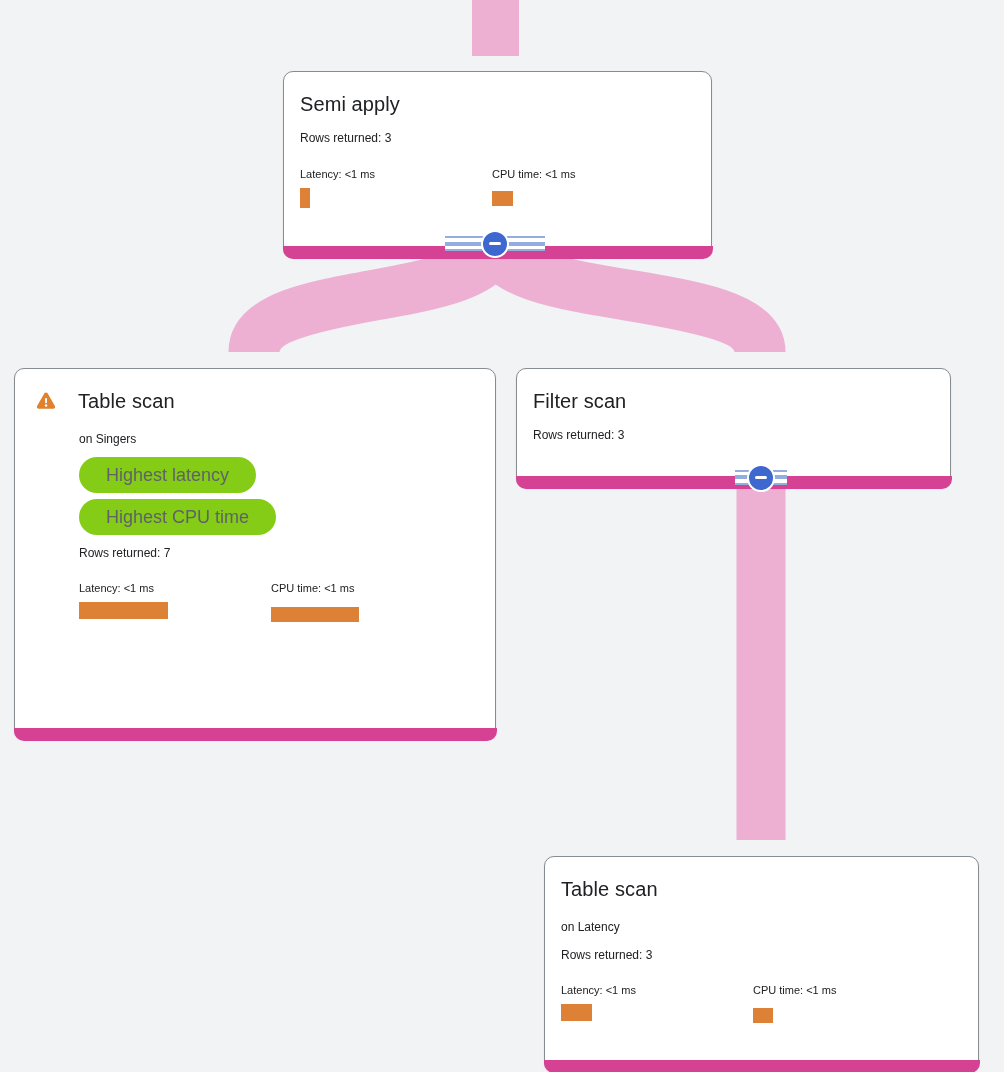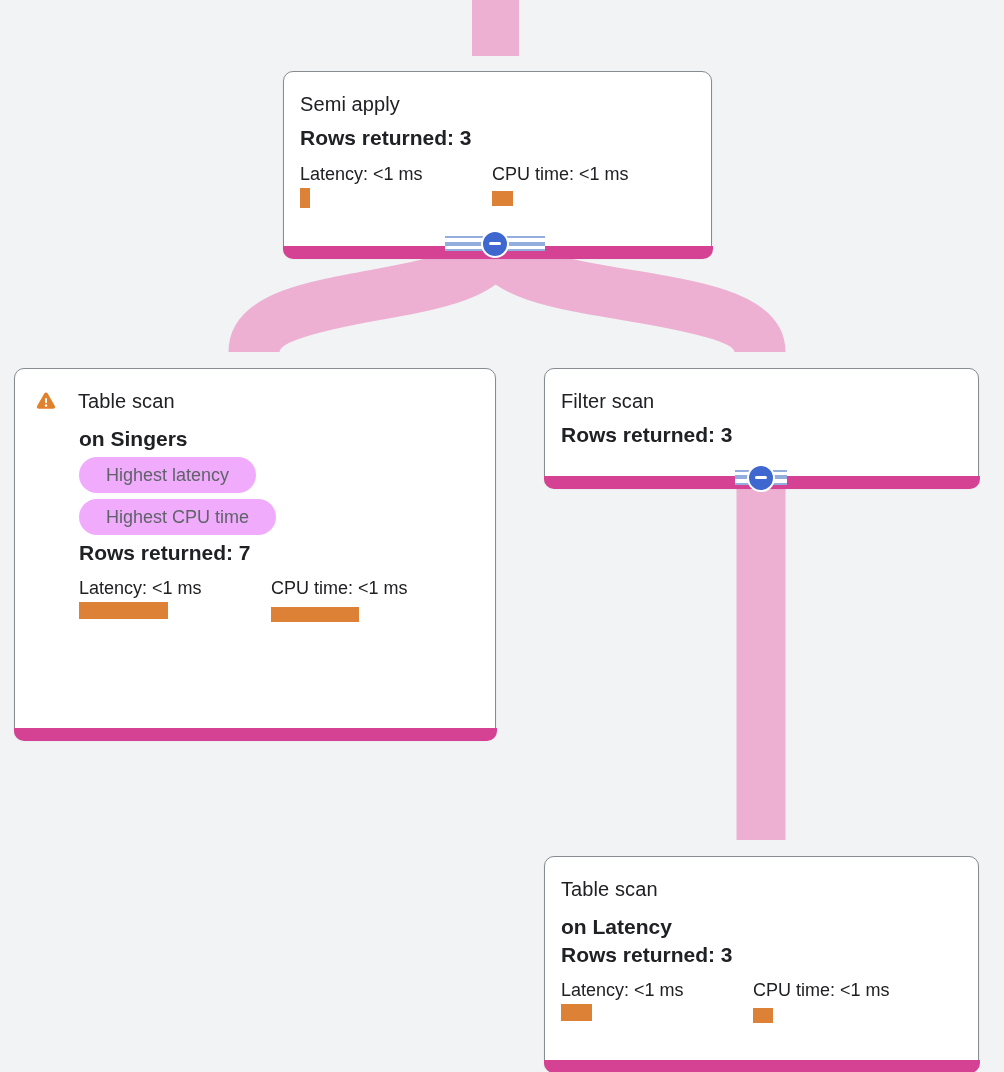--- a/index.html
+++ b/index.html
@@ -12,33 +12,33 @@
     position:absolute;z-index:2;background:#ffffff;
     border:1.5px solid #878c91;border-radius:10px;
     box-shadow:0 1px 2px rgba(0,0,0,0.08);
     color:#202124;
     margin-top:18px;
   }
   .card-body{padding:18px 16px 0 16px;}
   .node-title{font-size:20px;font-weight:500;line-height:28px;letter-spacing:0.1px;color:#202124;}
   .title-row{display:flex;align-items:center;}
   .warn{width:24px;height:22px;margin-right:20px;flex:0 0 auto;}
-  .body-line{font-size:21px;line-height:24px;color:#202124;font-weight:bold;}
+  .body-line{font-size:12px;line-height:24px;color:#202124;}
   .muted{color:#80868b;}
   .mt12{margin-top:12px;} .mt8{margin-top:8px;} .mt4{margin-top:4px;} .mt6{margin-top:6px;}
   .indent{padding-left:45px;}
   .chips{margin-top:6px;}
   .chip{
-    display:table;background:#f0abfc;color:#5f6368;
+    display:table;background:#84cc16;color:#5f6368;
     font-size:18px;line-height:36px;height:36px;
     padding:0 27px;border-radius:18px;margin-bottom:6px;white-space:nowrap;
   }
   .metrics{display:flex;margin-top:13px;}
   .metric{width:192px;}
-  .metric-label{font-size:18px;line-height:22px;color:#202124;}
+  .metric-label{font-size:11px;line-height:22px;color:#202124;}
   .bar{background:#dd8136;margin-top:3px;}
   .bottom-bar{
     position:absolute;left:-1.5px;right:-1.5px;bottom:-1.5px;height:13px;
     background:#d64293;border-radius:0 0 10px 10px;
   }
 
   .collapse-ctl{position:absolute;z-index:3;}
   .stripes{
     position:absolute;left:0;top:0;width:100%;height:15px;
     background:linear-gradient(to bottom,
@@ -114,21 +114,21 @@
           <div class="metric">
             <div class="metric-label">CPU time: &lt;1 ms</div>
             <div class="bar" style="margin-top: 8px; width: 88px; height: 15px;"></div>
           </div>
         </div>
       </div>
     </div>
     <div class="bottom-bar"></div>
   </div>
 
-  <div class="card" style="left:544px;top:350px;width:433px;height:118px;">
+  <div class="card" style="left:516px;top:350px;width:433px;height:118px;">
     <div class="card-body">
       <div class="node-title">Filter scan</div>
       <div class="body-line mt8">Rows returned: 3</div>
     </div>
     <div class="bottom-bar"></div>
   </div>
 
   <div class="card" style="left:544px;top:838px;width:433px;height:214px;">
     <div class="card-body">
       <div class="node-title">Table scan</div>

